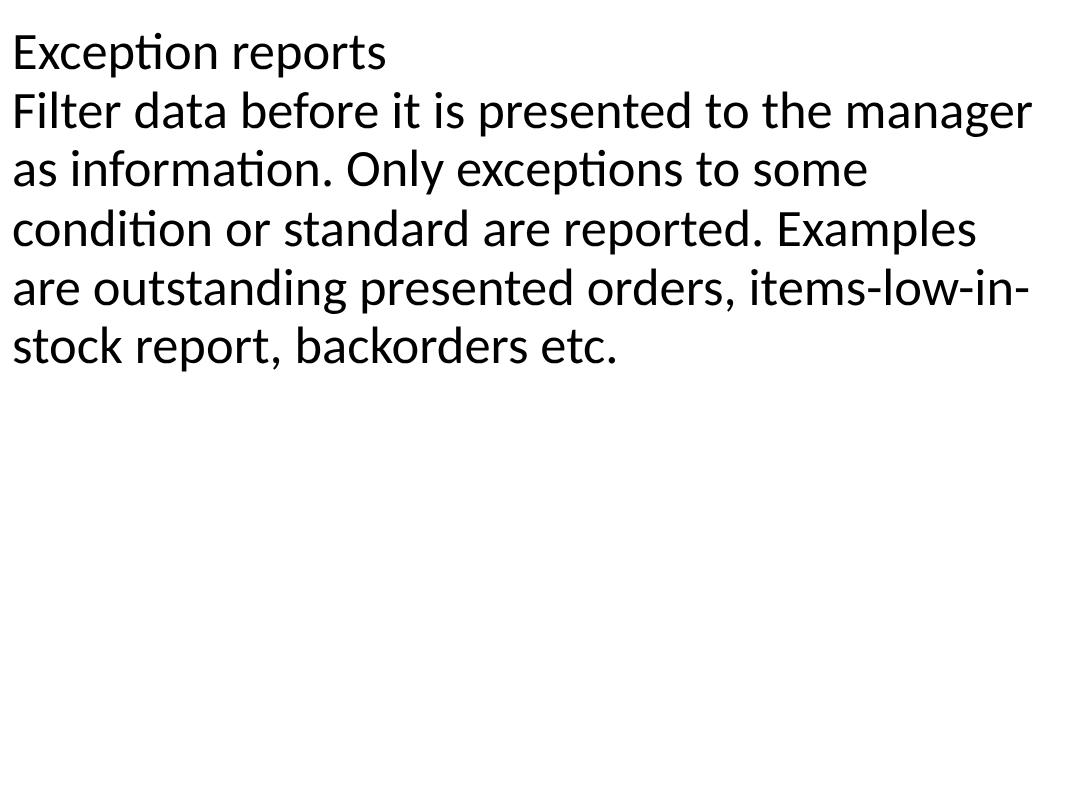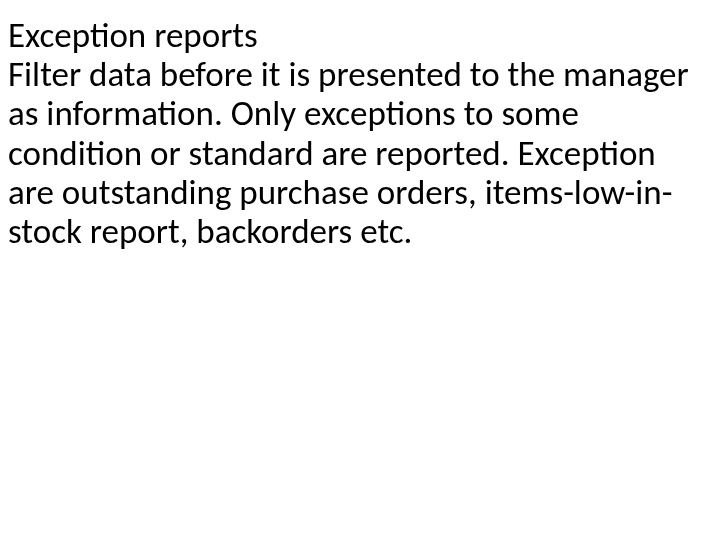--- a/index.html
+++ b/index.html
@@ -25,15 +25,15 @@
     .text-block p {
       margin: 0;
     }
   </style>
 </head>
 <body>
 
 <div class="slide">
   <div class="text-block">
     <p>Exception reports</p>
-    <p>Filter data before it is presented to the manager as information. Only exceptions to some condition or standard are reported. Exception are outstanding purchase orders, items-low-in-stock report, backorders etc.</p>
+    <p>Filter data before it is presented to the manager as information. Only exceptions to some condition or standard are reported. Examples are outstanding presented orders, items-low-in-stock report, backorders etc.</p>
   </div>
 </div>
 
 </body></html>

